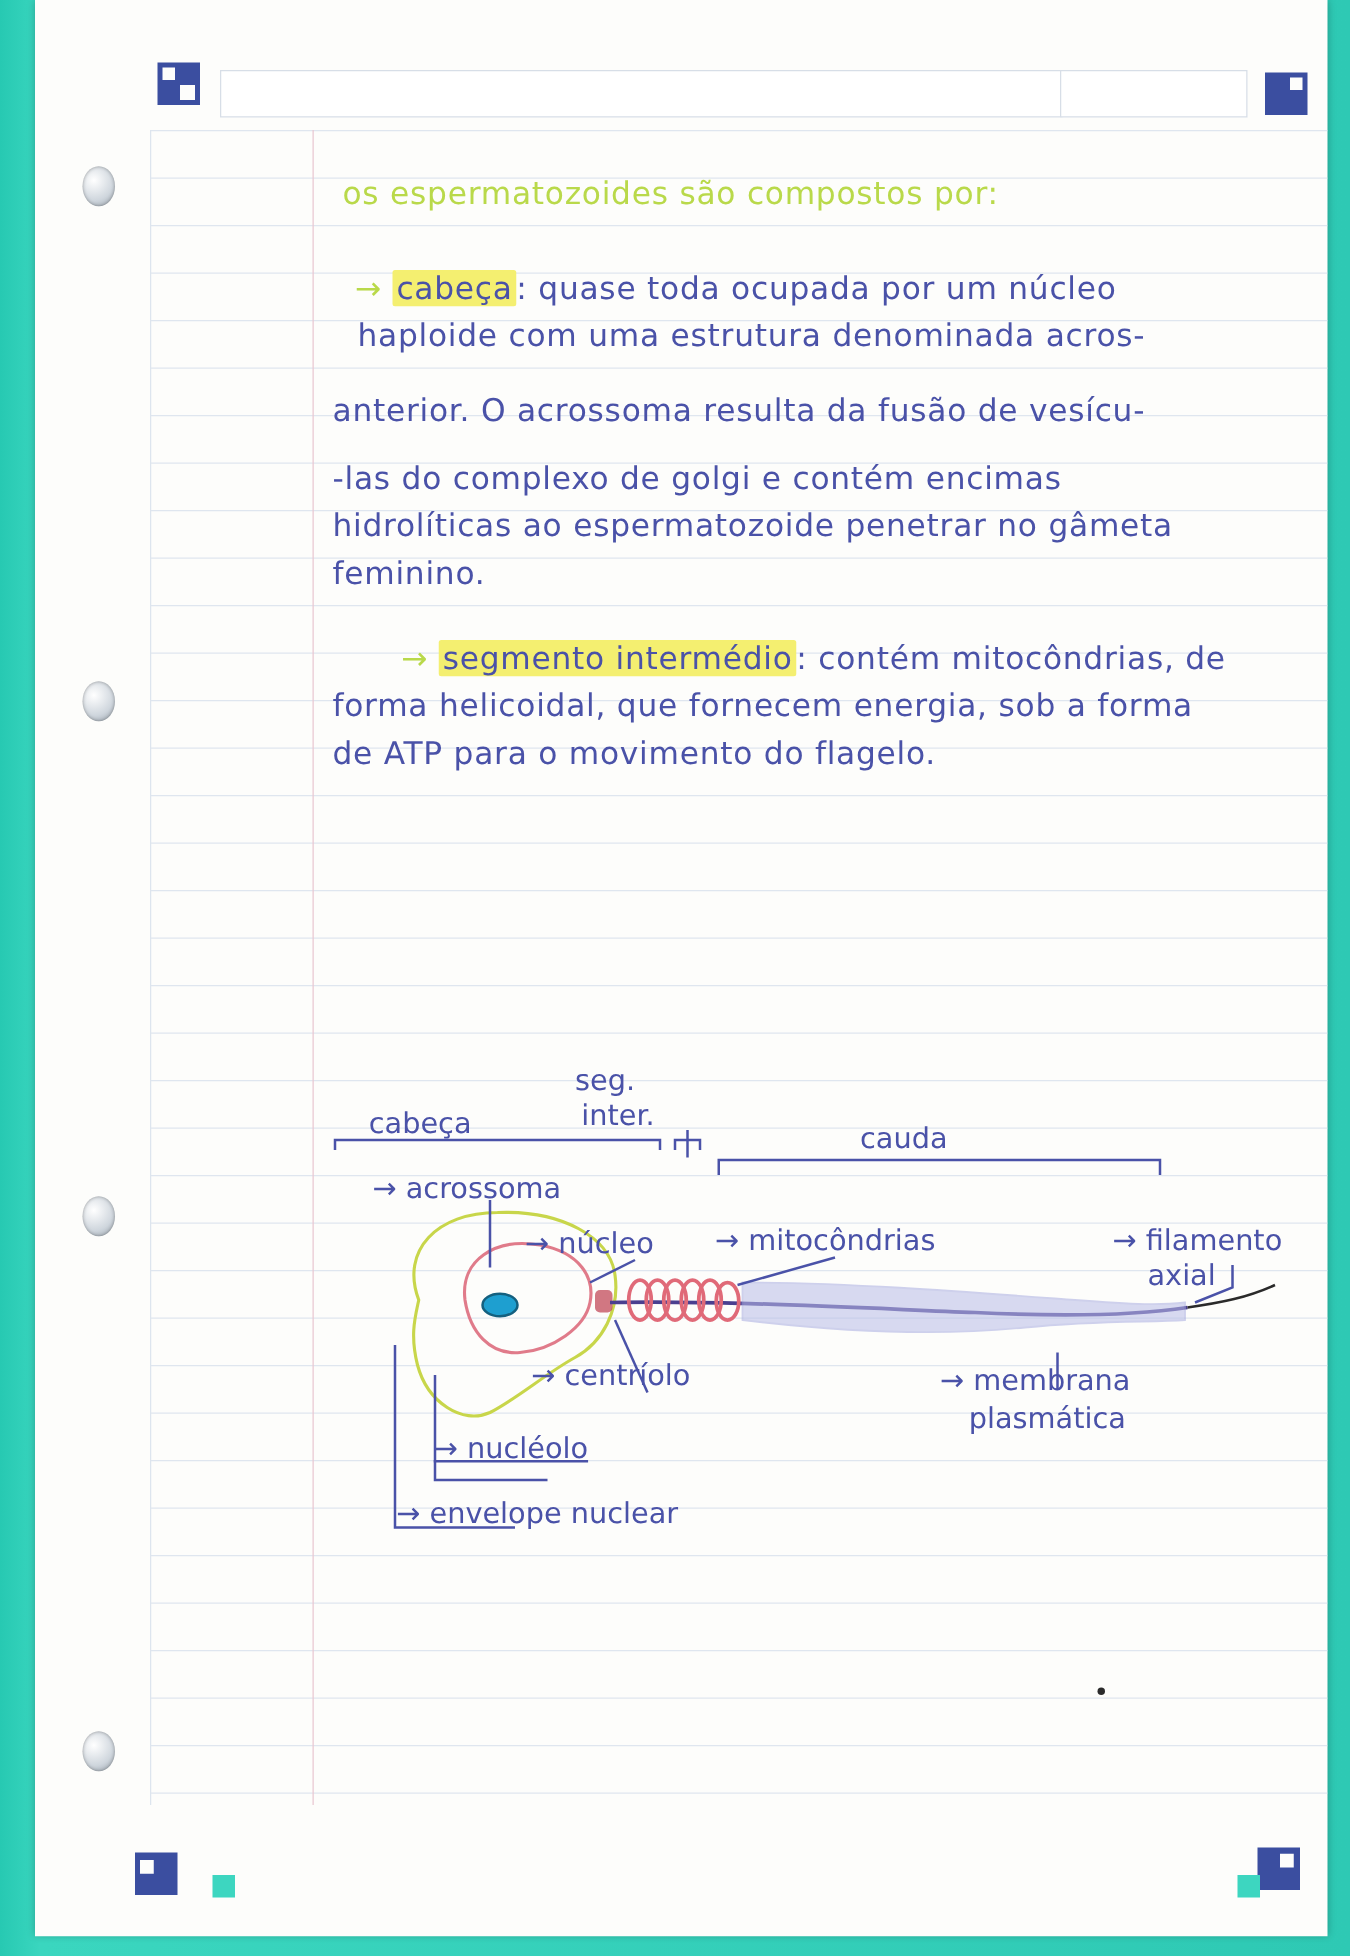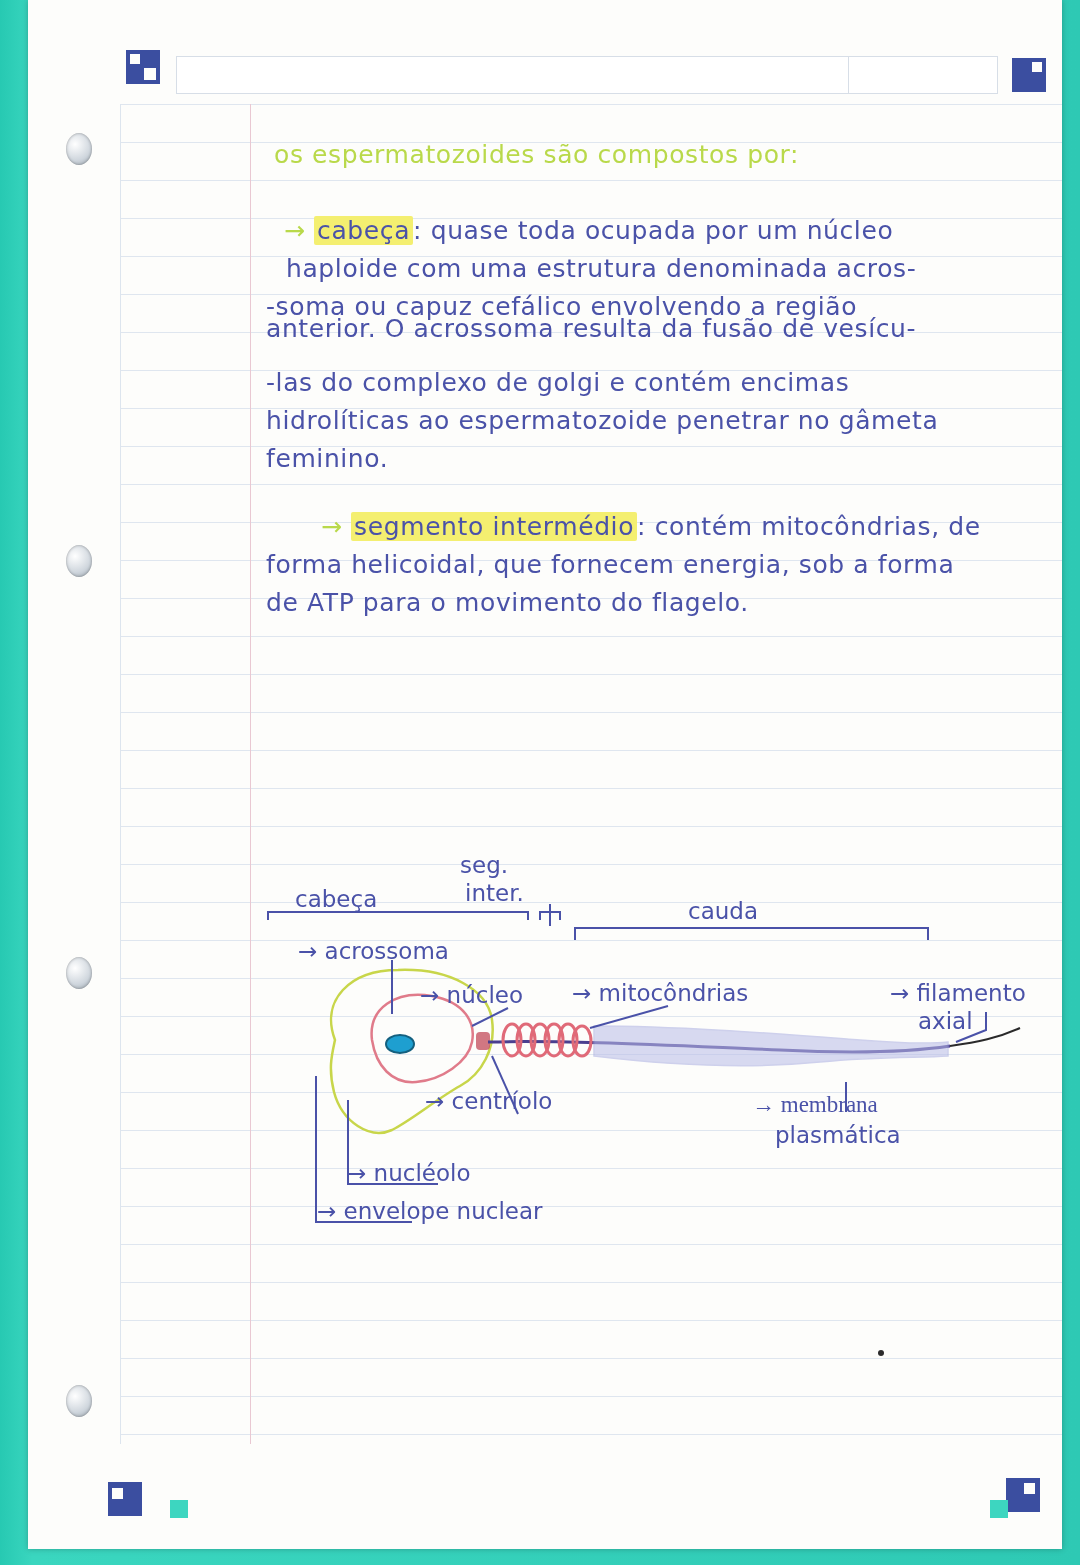--- a/index.html
+++ b/index.html
@@ -167,21 +167,20 @@
     <div class="hdr-box a"></div>
     <div class="hdr-box b"></div>
 
     <div class="ln hand green" style="left:246px;top:136px;">os espermatozoides são compostos por:</div>
 
     <div class="ln hand" style="left:256px;top:212px;">
       <span class="arrow">→</span>
       <span class="hl">cabeça</span><span>: quase toda ocupada por um núcleo</span>
     </div>
     <div class="ln hand" style="left:238px;top:250px;margin-left:20px;">haploide com uma estrutura denominada acros-</div>
-    <div class="ln hand" style="left:238px;top:288px;">-soma ou capuz cefálico envolvendo a região</div>
     <div class="ln hand" style="left:238px;top:310px;">anterior. O acrossoma resulta da fusão de vesícu-</div>
     <div class="ln hand" style="left:238px;top:364px;">-las do complexo de golgi e contém encimas</div>
     <div class="ln hand" style="left:238px;top:402px;">hidrolíticas ao espermatozoide penetrar no gâmeta</div>
     <div class="ln hand" style="left:238px;top:440px;">feminino.</div>
 
     <div class="ln hand" style="left:246px;top:508px;margin-left:47px;">
       <span class="arrow">→</span>
       <span class="hl">segmento intermédio</span><span>: contém mitocôndrias, de</span>
     </div>
     <div class="ln hand" style="left:238px;top:546px;">forma helicoidal, que fornecem energia, sob a forma</div>
@@ -241,23 +240,23 @@
       <div class="dlabel" style="left:345px;top:50px;">inter.</div>
       <div class="dlabel" style="left:568px;top:68px;">cauda</div>
 
       
       <div class="dlabel" style="left:178px;top:108px;">→ acrossoma</div>
       <div class="dlabel" style="left:300px;top:152px;">→ núcleo</div>
       <div class="dlabel" style="left:452px;top:150px;">→ mitocôndrias</div>
       <div class="dlabel" style="left:770px;top:150px;text-align:right;">→ filamento</div>
       <div class="dlabel" style="left:798px;top:178px;">axial</div>
       <div class="dlabel" style="left:305px;top:258px;">→ centríolo</div>
-      <div class="dlabel" style="left:632px;top:262px;font-family:Liberation Serif, serif;">→ membrana</div>
+      <div class="dlabel" style="left:632px;top:262px;">→ membrana</div>
       <div class="dlabel" style="left:655px;top:292px;">plasmática</div>
-      <div class="dlabel" style="left:227px;top:330px;">→ nucléolo</div>
+      <div class="dlabel" style="left:227px;top:316px;text-decoration:underline;">→ nucléolo</div>
       <div class="dlabel" style="left:197px;top:368px;">→ envelope nuclear</div>
     </div>
 
     <div class="dot" style="left:850px;top:1350px;"></div>
 
     <div class="hole h1"></div>
     <div class="hole h2"></div>
     <div class="hole h3"></div>
     <div class="hole h4"></div>
 

